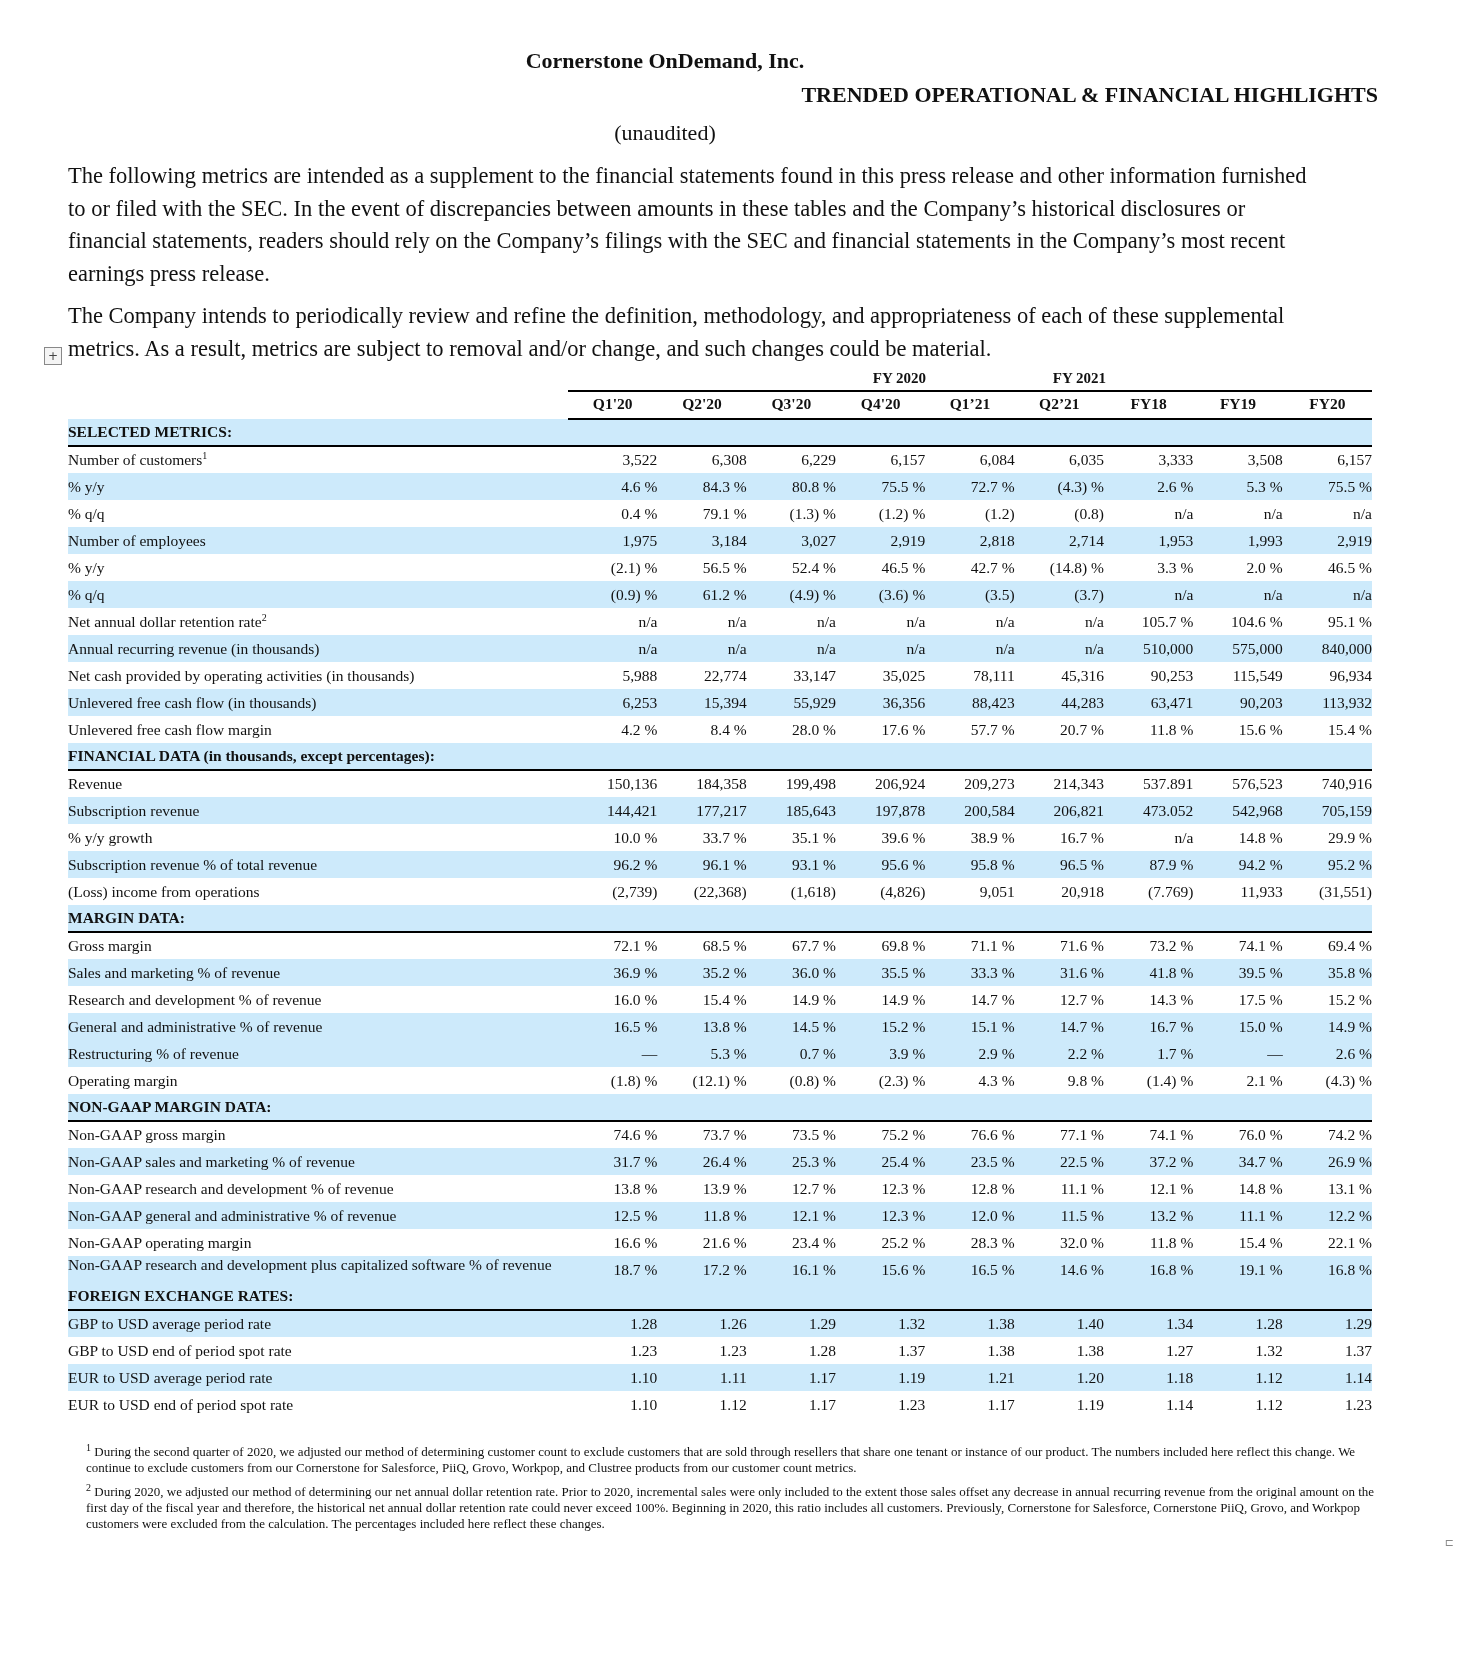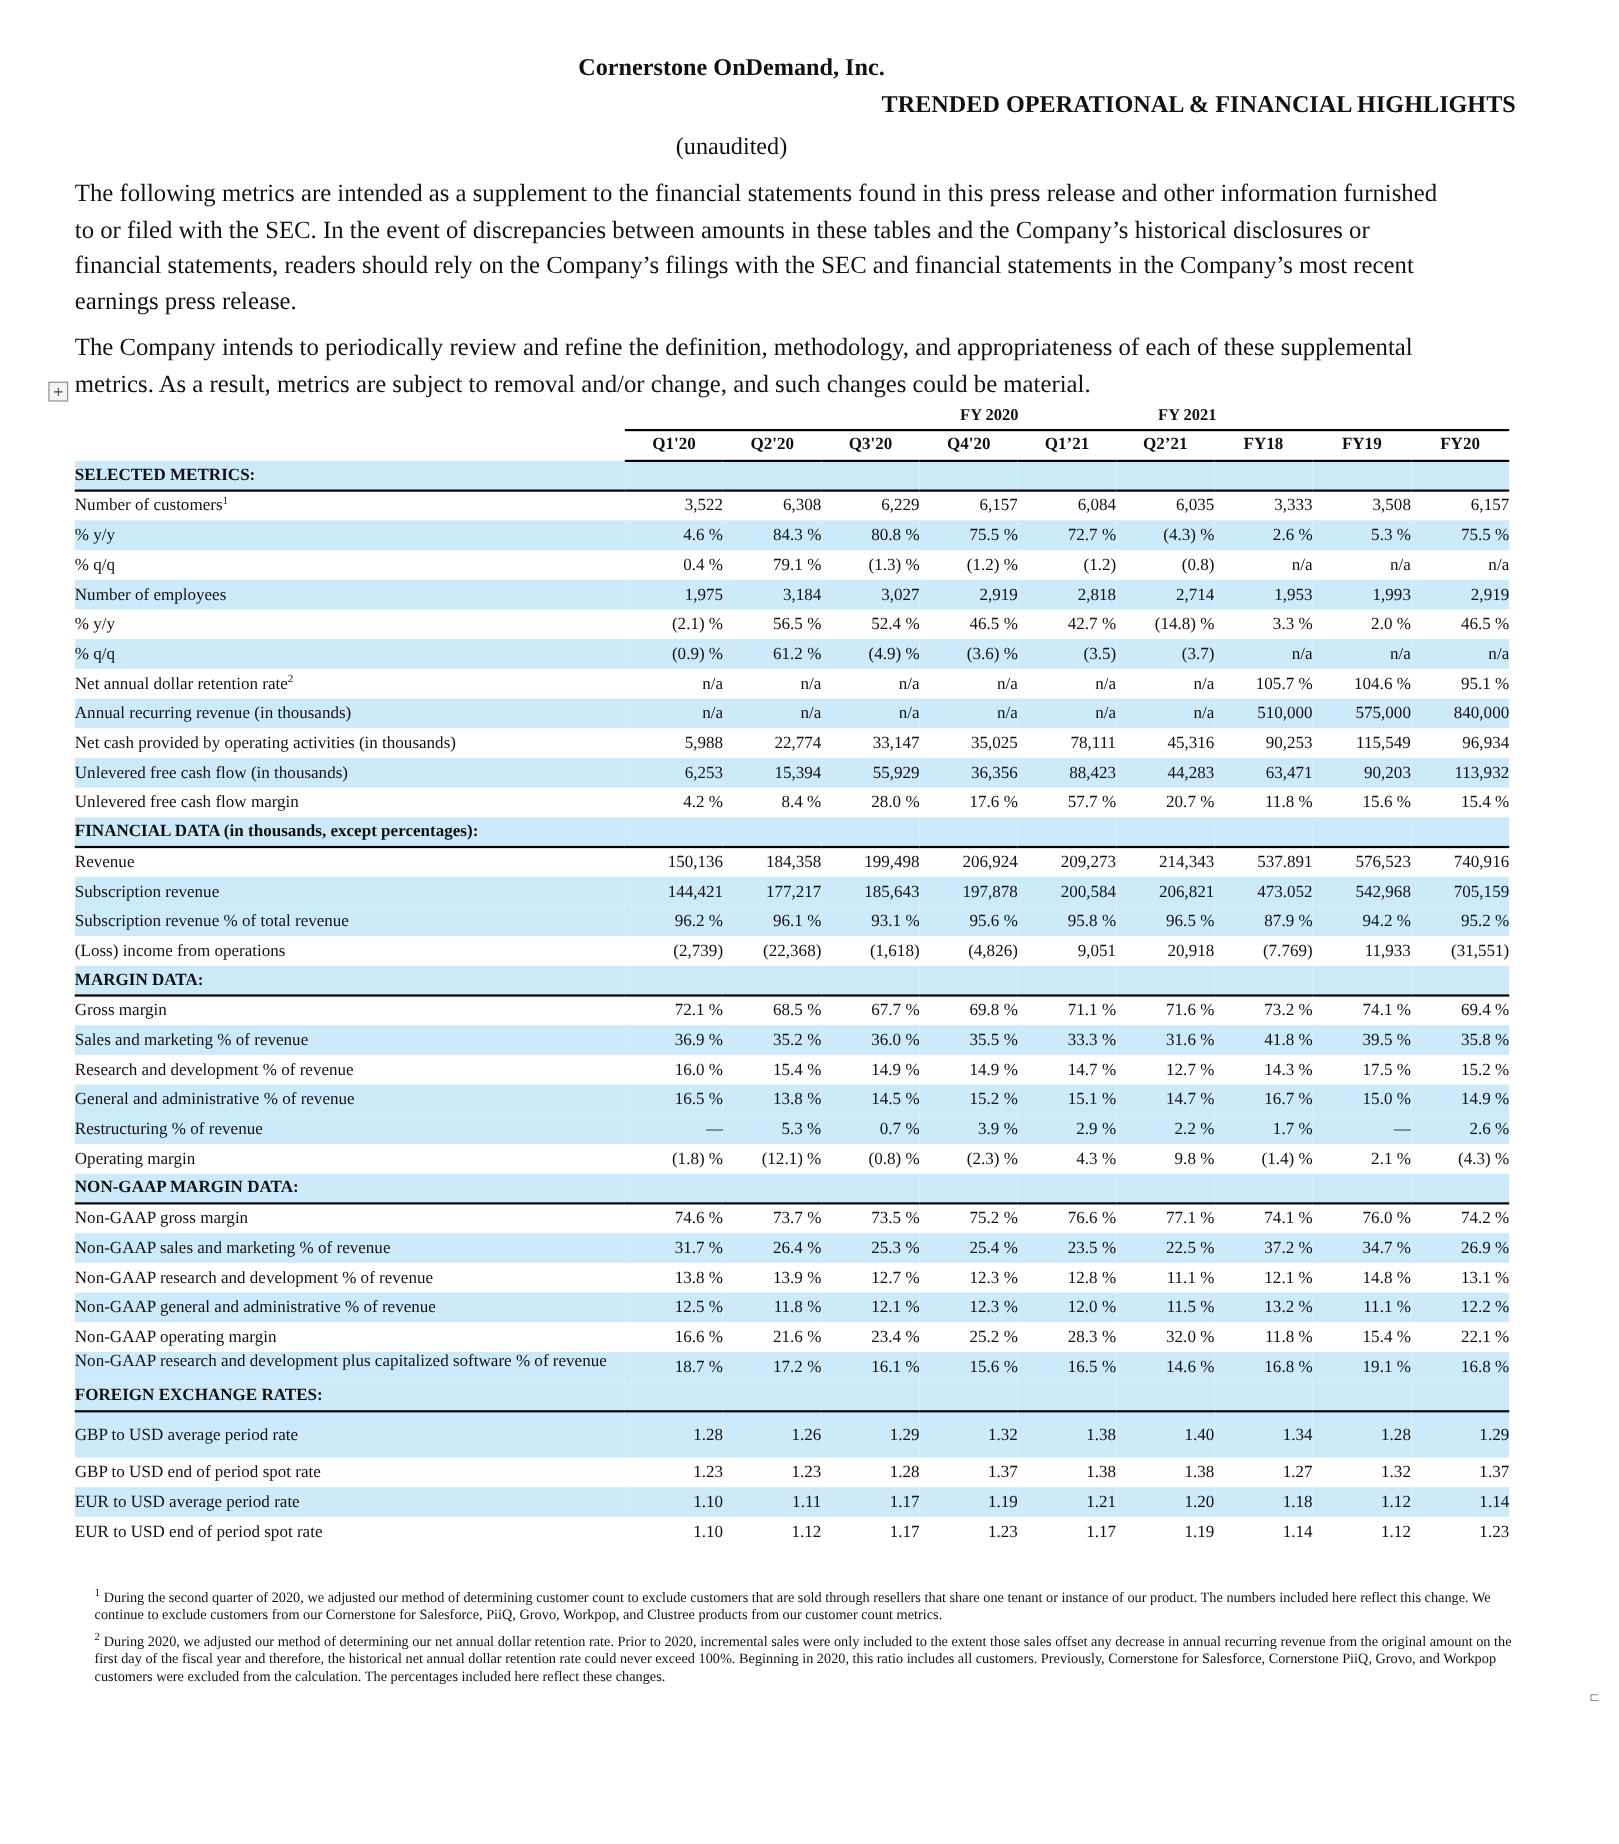--- a/index.html
+++ b/index.html
@@ -249,20 +249,32 @@
         <td class="num">144,421</td>
         <td class="num">177,217</td>
         <td class="num">185,643</td>
         <td class="num">197,878</td>
         <td class="num">200,584</td>
         <td class="num">206,821</td>
         <td class="num">473.052</td>
         <td class="num">542,968</td>
         <td class="num">705,159</td>
       </tr>
+      <tr style="height: 27px;">
+        <td class="ind2"><span>% y/y growth</span></td>
+        <td class="num">10.0 %</td>
+        <td class="num">33.7 %</td>
+        <td class="num">35.1 %</td>
+        <td class="num">39.6 %</td>
+        <td class="num">38.9 %</td>
+        <td class="num">16.7 %</td>
+        <td class="num">n/a</td>
+        <td class="num">14.8 %</td>
+        <td class="num">29.9 %</td>
+      </tr>
       <tr class="blue" style="height: 27px;">
         <td class="lbl"><span>Subscription revenue % of total revenue</span></td>
         <td class="num">96.2 %</td>
         <td class="num">96.1 %</td>
         <td class="num">93.1 %</td>
         <td class="num">95.6 %</td>
         <td class="num">95.8 %</td>
         <td class="num">96.5 %</td>
         <td class="num">87.9 %</td>
         <td class="num">94.2 %</td>
@@ -453,21 +465,21 @@
         <td></td>
         <td></td>
         <td></td>
         <td></td>
         <td></td>
         <td></td>
         <td></td>
         <td></td>
         <td></td>
       </tr>
-      <tr class="blue" style="height: 42px; padding-left: 41px;">
+      <tr class="blue" style="height: 27px; padding-left: 41px;">
         <td class="lbl"><span>GBP to USD average period rate</span></td>
         <td class="num">1.28</td>
         <td class="num">1.26</td>
         <td class="num">1.29</td>
         <td class="num">1.32</td>
         <td class="num">1.38</td>
         <td class="num">1.40</td>
         <td class="num">1.34</td>
         <td class="num">1.28</td>
         <td class="num">1.29</td>

